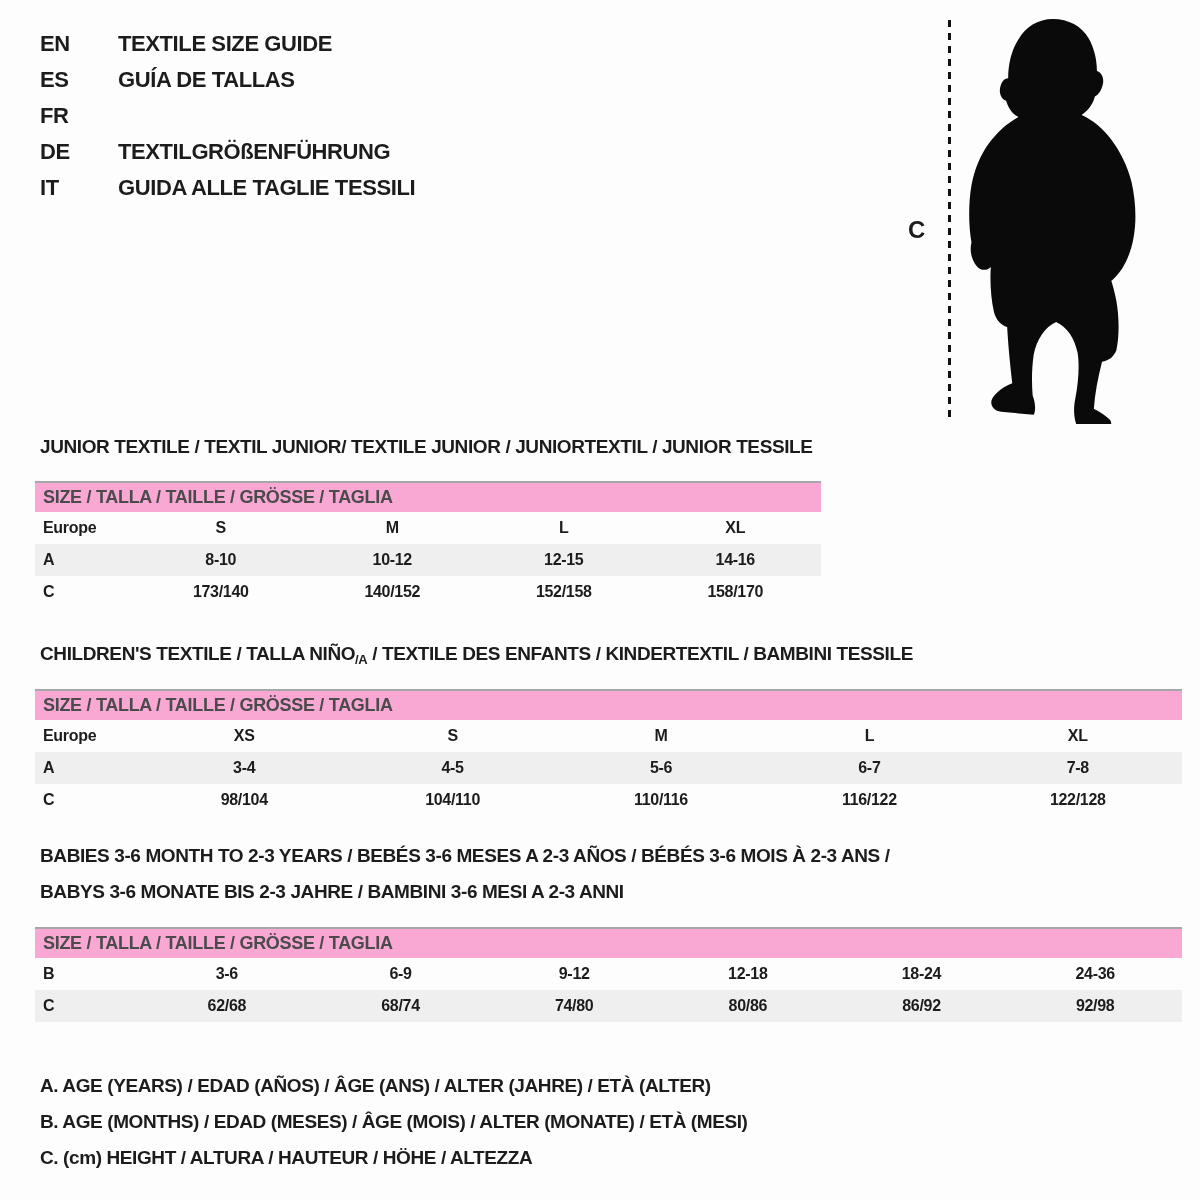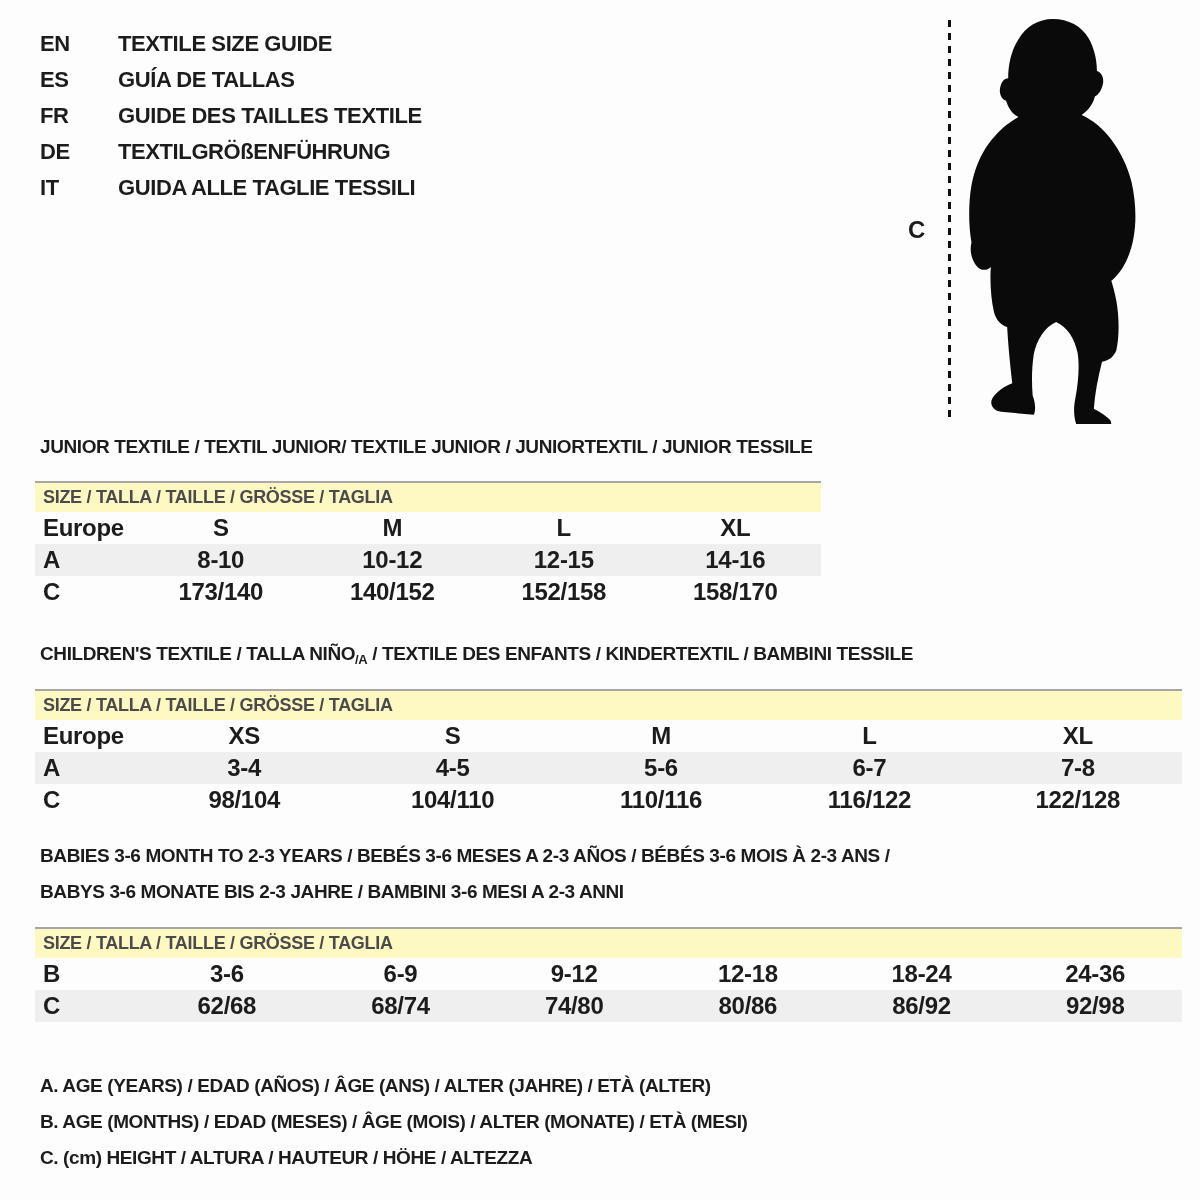--- a/index.html
+++ b/index.html
@@ -37,25 +37,25 @@
     position:absolute; left:40px;
     font-weight:bold; font-size:19px; letter-spacing:-0.4px; white-space:nowrap;text-align:right;
   }
   .section-heading .sub { font-size:13px; vertical-align:-4px; }
 
   
   .size-table { position:absolute; left:35px; box-sizing:border-box; }
   .w-junior { width:786px; }
   .w-wide  { width:1147px; }
   .t-head {
-    height:31px; background:#fef9c3; border-top:2px solid #a6a6a6;
+    height:31px; background:#f9a8d4; border-top:2px solid #a6a6a6;
     display:flex; align-items:center; padding-left:8px; box-sizing:border-box;
     color:#4b4b4b; font-weight:bold; font-size:18px; letter-spacing:-0.3px;
   }
-  .t-row { display:grid; height:32px; align-items:center; font-weight:bold; font-size:24px; letter-spacing:-0.3px; }
+  .t-row { display:grid; height:32px; align-items:center; font-weight:bold; font-size:16px; letter-spacing:-0.3px; }
   .t-row.shaded { background:#efefef; }
   .cols4 { grid-template-columns:100px repeat(4, 1fr); }
   .cols5 { grid-template-columns:105px repeat(5, 1fr); }
   .cols6 { grid-template-columns:105px repeat(6, 1fr); }
   .t-row .lbl { padding-left:8px; text-align:left; }
   .t-row .val { text-align:center; }
 
   
   .legend { position:absolute; left:40px; top:1068px; }
   .legend-line {
@@ -72,21 +72,20 @@
     <div class="lang-row">
       <span class="lang-code">EN</span>
       <span class="lang-title">TEXTILE SIZE GUIDE</span>
     </div>
     <div class="lang-row">
       <span class="lang-code">ES</span>
       <span class="lang-title">GUÍA DE TALLAS</span>
     </div>
     <div class="lang-row">
       <span class="lang-code">FR</span>
-      <span class="lang-title">GUIDE DES TAILLES TEXTILE</span>
     </div>
     <div class="lang-row">
       <span class="lang-code">DE</span>
       <span class="lang-title">TEXTILGRÖßENFÜHRUNG</span>
     </div>
     <div class="lang-row">
       <span class="lang-code">IT</span>
       <span class="lang-title">GUIDA ALLE TAGLIE TESSILI</span>
     </div>
   </div>

